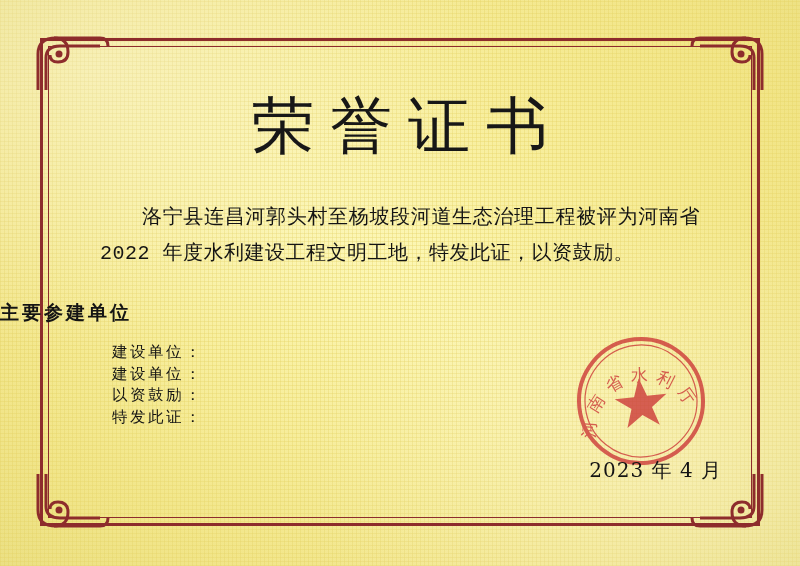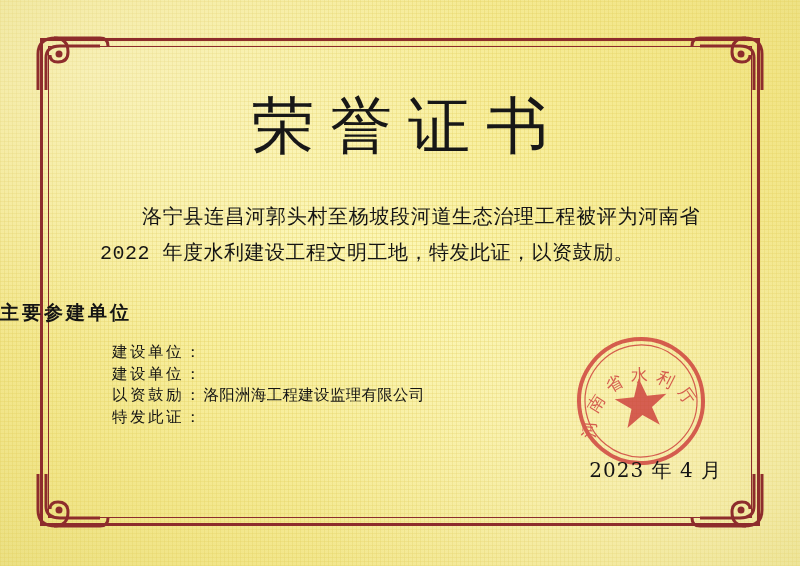--- a/index.html
+++ b/index.html
@@ -228,21 +228,20 @@
       <span class="participant-role">建设单位</span>
       <span class="participant-sep">：</span>
     </div>
     <div class="participant-row">
       <span class="participant-role">建设单位</span>
       <span class="participant-sep">：</span>
     </div>
     <div class="participant-row">
       <span class="participant-role">以资鼓励</span>
       <span class="participant-sep">：</span>
-      <span class="participant-name">洛阳洲海工程建设监理有限公司</span>
     </div>
     <div class="participant-row">
       <span class="participant-role">特发此证</span>
       <span class="participant-sep">：</span>
     </div>
   </div>
 
   <div id="seal">
     <svg width="138" height="138" viewBox="0 0 138 138">
       <circle cx="69" cy="69" r="62" fill="none" stroke="#c8272d" stroke-width="4"></circle>

